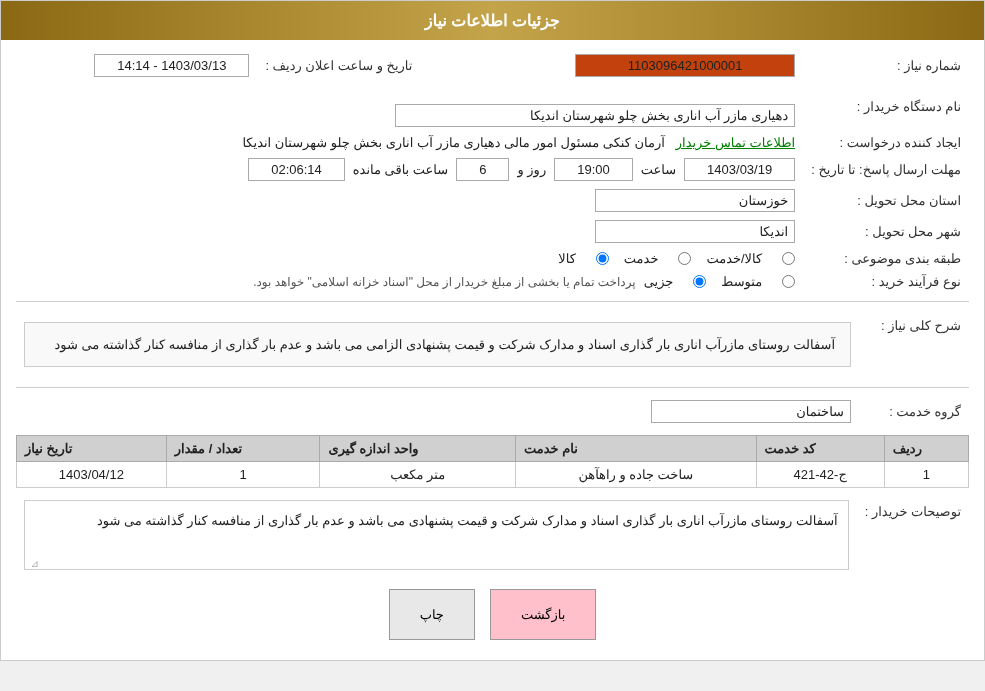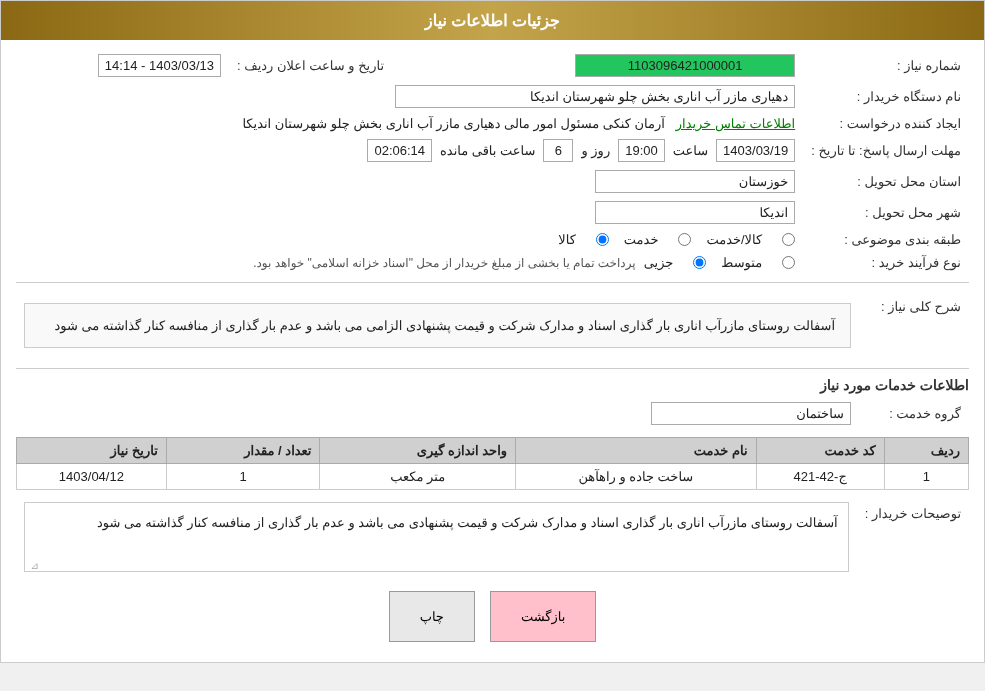--- a/index.html
+++ b/index.html
@@ -46,33 +46,34 @@
     .input-box {
       border: 1px solid #aaa;
       background: #fff;
       padding: 3px 6px;
       display: inline-block;
       min-width: 200px;
       text-align: right;
     }
     .input-box-wide {
       min-width: 400px;
+      margin-top: 19px;
     }
     .number-box {
       border: 1px solid #aaa;
-      background: #22c55e;
+      background: #c2410c;
       padding: 3px 6px;
       display: inline-block;
       min-width: 220px;
       text-align: center;
     }
     .date-box {
       border: 1px solid #aaa;
       background: #fff;
-      padding: 3px 6px;
+      padding: 3px 22px;
       display: inline-block;
     }
     .green-link {
       color: green;
       text-decoration: underline;
       cursor: pointer;
     }
     .section-title {
       font-weight: bold;
       font-size: 14px;
@@ -104,21 +105,21 @@
     }
     .services-table {
       width: 100%;
       border-collapse: collapse;
       margin: 8px 0;
     }
     .services-table th {
       background: #d0d0d0;
       border: 1px solid #aaa;
       padding: 5px 8px;
-      text-align: right;
+      text-align: left;
       font-weight: bold;
     }
     .services-table td {
       border: 1px solid #ccc;
       padding: 5px 8px;
       text-align: center;
     }
     .services-table tr:nth-child(even) {
       background: #f5f5f5;
     }
@@ -290,21 +291,20 @@
         <td style="width:110px; vertical-align:top; padding-top:8px;margin-top:45px;" class="label-cell">شرح کلی نیاز :</td>
         <td>
           <div class="description-box">آسفالت روستای مازرآب اناری بار گذاری اسناد و مدارک شرکت و قیمت پشنهادی الزامی می باشد و عدم بار گذاری از منافسه کنار گذاشته می شود</div>
         </td>
       </tr>
     </tbody>
       </table>
 
     <hr class="divider">
 
-    <div class="section-title">اطلاعات خدمات مورد نیاز</div>
 
     <table class="info-table">
       <tbody>
           <tr>
         <td style="width:110px;" class="label-cell">گروه خدمت :</td>
         <td>
           <span class="input-box">ساختمان</span>
         </td>
       </tr>
     </tbody>

